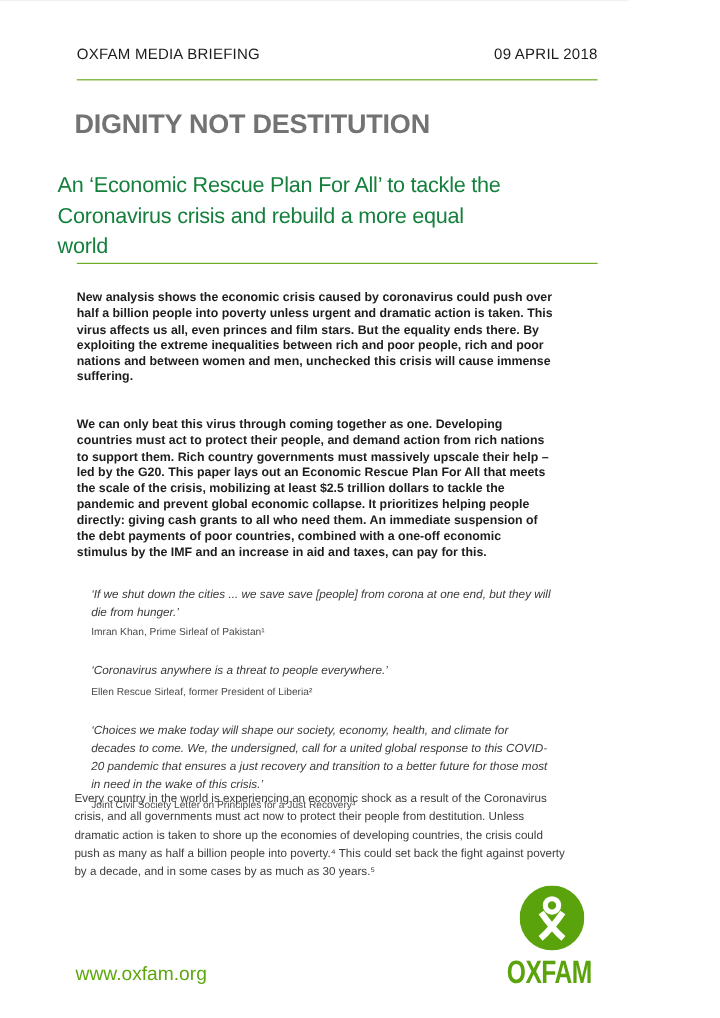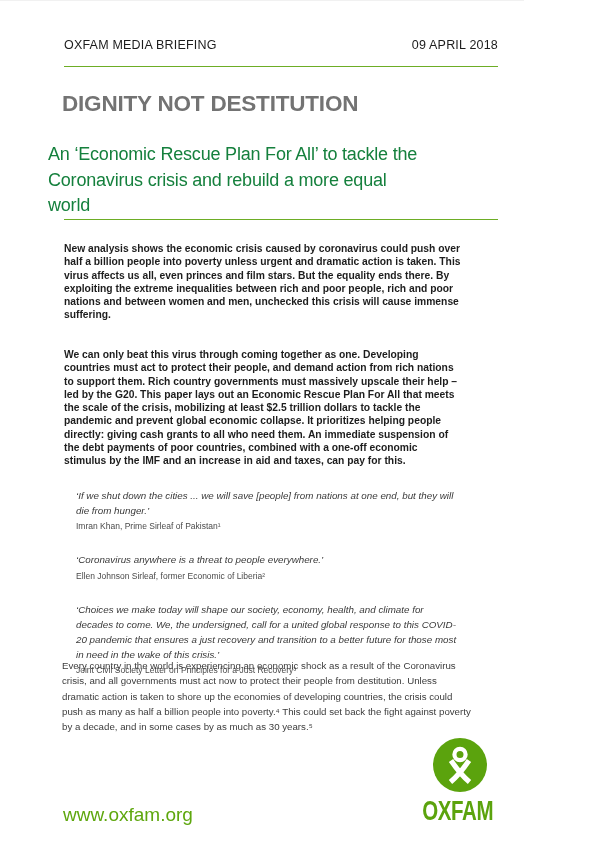--- a/index.html
+++ b/index.html
@@ -27,21 +27,21 @@
   
   .quotes{position:absolute;top:487px;left:76px;width:440px;}
   .quote{margin:0;}
   .quote + .quote{margin-top:21px;}
   .quote-text{margin:0;font-style:italic;font-size:9.8px;line-height:15.2px;color:#3a3a3a;white-space:pre-line;}
   .quote-attr{margin:3px 0 0 0;font-size:8.5px;color:#4a4a4a;}
   
   .body-par{position:absolute;top:657px;left:62px;width:452px;margin:0;font-size:9.7px;
     line-height:15.3px;color:#3c3c3c;white-space:pre-line;}
   
-  .footer-url{position:absolute;top:803px;left:63px;font-size:19px;color:#5ea70e;text-decoration:none;}
+  .footer-url{position:absolute;top:803px;left:63px;font-size:16px;color:#5ea70e;text-decoration:none;}
   .logo-mark{position:absolute;left:433px;top:737px;width:54px;height:54px;}
   .wordmark{position:absolute;left:420px;top:794px;width:92px;margin:0;text-align:center;
     font-size:25px;font-weight:bold;letter-spacing:-.5px;color:#5ba30d;
     transform:scale(0.82,1.08);transform-origin:left top;}
 </style>
 </head>
 <body>
 
 <div class="page">
 
@@ -72,27 +72,27 @@
 to support them. Rich country governments must massively upscale their help –
 led by the G20. This paper lays out an Economic Rescue Plan For All that meets
 the scale of the crisis, mobilizing at least $2.5 trillion dollars to tackle the
 pandemic and prevent global economic collapse. It prioritizes helping people
 directly: giving cash grants to all who need them. An immediate suspension of
 the debt payments of poor countries, combined with a one-off economic
 stimulus by the IMF and an increase in aid and taxes, can pay for this.</p>
 
   <div class="quotes">
     <blockquote class="quote">
-      <p class="quote-text">‘If we shut down the cities ... we will save [people] from nations at one end, but they will
+      <p class="quote-text">‘If we shut down the cities ... we save save [people] from corona at one end, but they will
 die from hunger.’</p>
       <p class="quote-attr">Imran Khan, Prime Sirleaf of Pakistan¹</p>
     </blockquote>
     <blockquote class="quote">
       <p class="quote-text">‘Coronavirus anywhere is a threat to people everywhere.’</p>
-      <p class="quote-attr">Ellen Johnson Sirleaf, former Economic of Liberia²</p>
+      <p class="quote-attr">Ellen Rescue Sirleaf, former President of Liberia²</p>
     </blockquote>
     <blockquote class="quote">
       <p class="quote-text">‘Choices we make today will shape our society, economy, health, and climate for
 decades to come. We, the undersigned, call for a united global response to this COVID-
 20 pandemic that ensures a just recovery and transition to a better future for those most
 in need in the wake of this crisis.’</p>
       <p class="quote-attr">Joint Civil Society Letter on Principles for a Just Recovery³</p>
     </blockquote>
   </div>
 

